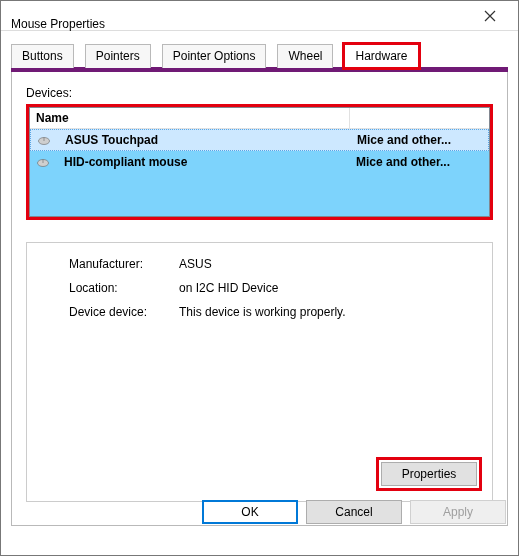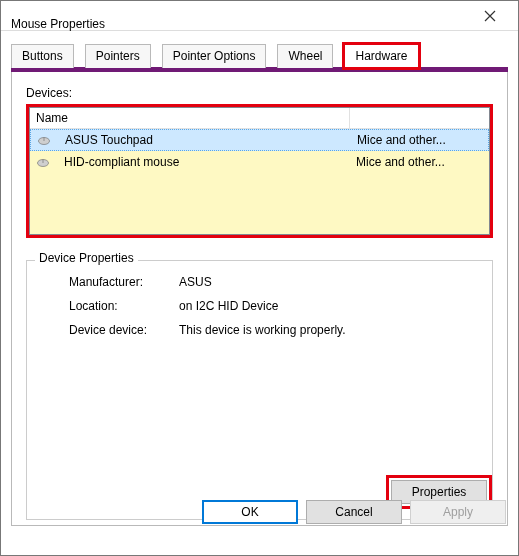--- a/index.html
+++ b/index.html
@@ -11,37 +11,37 @@
   .close svg { width: 12px; height: 12px; }
   .body { padding: 12px 10px 8px 10px; position: relative; }
   .tabs { display: flex; position: relative; border-bottom: 5px solid #701a75; gap: 12px; }
   .tab { padding: 4px 10px 5px 10px; border: 1px solid #b9b9b9; border-bottom: none; background: #fff; margin-right: -1px; position: relative; top: 1px; cursor: default; }
   .tab.inactive { background: #f7f7f7; }
   .tab.active { background: #fff; z-index: 2; }
   .tab.hl { outline: 3px solid #e3000f; outline-offset: -1px; }
   .tabpanel { border: 1px solid #b9b9b9; border-top: none; padding: 14px 14px 18px 14px; height: 454px; position: relative; }
   .devlabel { margin-bottom: 4px; }
   .devices-highlight { border: 3px solid #e3000f; padding: 0; }
-  .table { border: 1px solid #828790; width: 100%; height: 128px; background: #fef9c3; display: flex; flex-direction: column; }
+  .table { border: 1px solid #828790; width: 100%; height: 110px; background: #7dd3fc; display: flex; flex-direction: column; font-weight: bold; }
   .thead { display: flex; background: #fff; border-bottom: 1px solid #e1e1e1; }
   .th { padding: 3px 6px; font-size: 12px; }
   .th.name { width: 320px; border-right: 1px solid #e1e1e1; }
   .th.type { flex: 1; }
   .trow { display: flex; align-items: center; height: 22px; }
   .trow.sel { background: #cde8ff; border: 1px dotted #5aa7e6; }
   .td { padding: 0 6px; display: flex; align-items: center; gap: 14px; font-size: 12px; }
   .td.name { width: 320px; }
   .td.type { flex: 1; }
   .mouse-icon { width: 14px; height: 10px; display: inline-block; }
   .fieldset { border: 1px solid #ccc; margin-top: 22px; padding: 14px 14px 20px 14px; height: 260px; position: relative; }
   .fieldset .legend { position: absolute; top: -10px; left: 8px; background: #fff; padding: 0 4px; }
   .prow { display: flex; margin-bottom: 10px; margin-left: 28px; }
   .plabel { width: 110px; }
   .pval { flex: 1; }
-  .props-wrap { position: absolute; right: 0; bottom: 10px; border: 3px solid #e3000f; padding: 2px; }
+  .props-wrap { position: absolute; right: 10px; bottom: 10px; border: 3px solid #e3000f; padding: 2px; }
   .btn { min-width: 96px; height: 24px; border: 1px solid #adadad; background: #e1e1e1; text-align: center; line-height: 22px; cursor: default; padding: 0 14px; }
   .btn.disabled { color: #a0a0a0; background: #efefef; border-color: #d0d0d0; }
   .btn.ok { border: 2px solid #0078d7; background: #fff; line-height: 20px; }
   .buttons-row { position: absolute; right: 12px; bottom: 10px; display: flex; gap: 8px; padding-left: 45px; }
 </style>
 </head>
 <body>
 
 <div class="window">
   <div class="titlebar">
@@ -92,21 +92,20 @@
                   </svg>
               </span>
               <span>HID-compliant mouse</span>
             </div>
             <div class="td type">Mice and other...</div>
           </div>
         </div>
       </div>
 
       <div class="fieldset">
-        <div class="legend">Device Properties</div>
         <div class="prow">
           <div class="plabel">Manufacturer:</div>
           <div class="pval">ASUS</div>
         </div>
         <div class="prow">
           <div class="plabel">Location:</div>
           <div class="pval">on I2C HID Device</div>
         </div>
         <div class="prow">
           <div class="plabel">Device device:</div>

